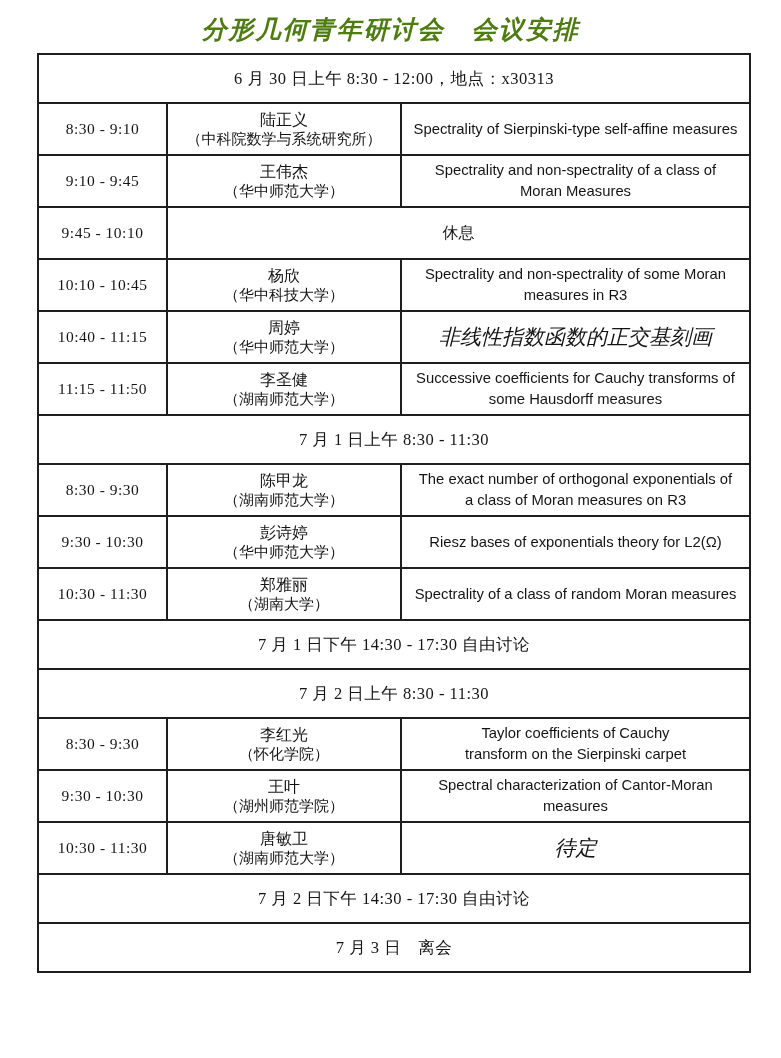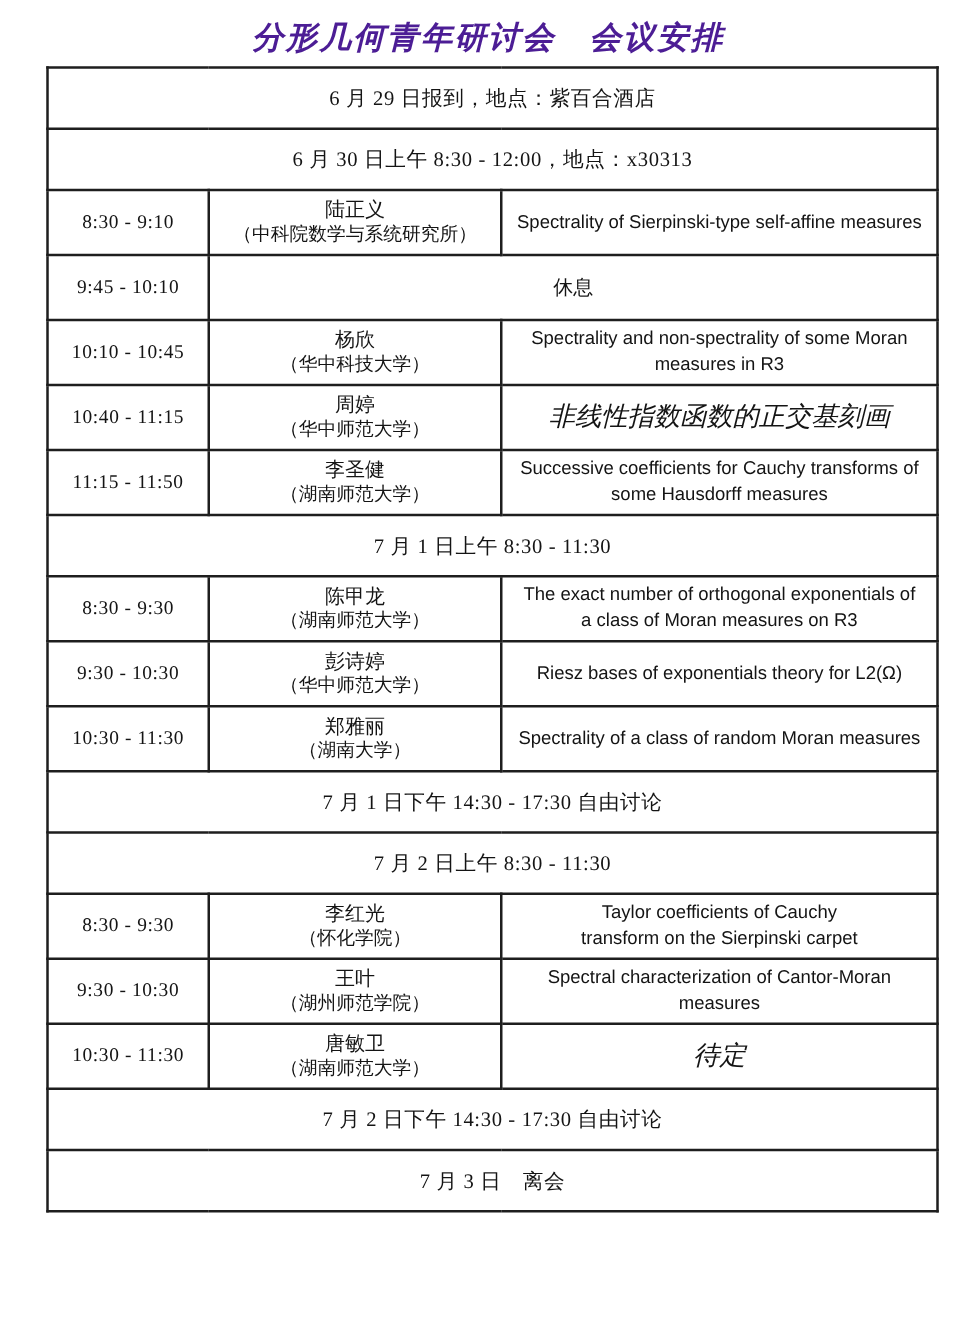--- a/index.html
+++ b/index.html
@@ -14,21 +14,21 @@
   }
   .page-title {
     text-align: center;
     font-family: "Liberation Serif", serif;
     font-style: italic;
     font-weight: bold;
     font-size: 25px;
     letter-spacing: 2px;
     margin: 0;
     padding-top: 13px;
-    color: #4c1d95;
+    color: #4d7c0f;
   }
   table.schedule {
     position: absolute;
     left: 37px;
     top: 53px;
     width: 712px;
     border-collapse: collapse;
     table-layout: fixed;
   }
   table.schedule td {
@@ -72,35 +72,41 @@
 <h1 class="page-title">分形几何青年研讨会　会议安排</h1>
 
 <table class="schedule">
   <colgroup>
     <col class="c-time">
       <col class="c-name">
       <col class="c-title">
   </colgroup>
   <tbody>
     <tr class="session-row">
-      <td colspan="3">6 月 29 日报到，地点：紫百合酒店</td>
-    </tr>
-    <tr class="session-row">
       <td colspan="3">6 月 30 日上午 8:30 - 12:00，地点：x30313</td>
     </tr>
 
     <tr class="talk-row">
       <td class="time-cell">8:30 - 9:10</td>
       <td class="name-cell">
         <span class="speaker-name">陆正义</span>
         <span class="speaker-affil">（中科院数学与系统研究所）</span>
       </td>
       <td class="talk-cell">Spectrality of Sierpinski-type self-affine measures</td>
     </tr>
 
+    <tr class="talk-row">
+      <td class="time-cell">9:10 - 9:45</td>
+      <td class="name-cell">
+        <span class="speaker-name">王伟杰</span>
+        <span class="speaker-affil">（华中师范大学）</span>
+      </td>
+      <td class="talk-cell">Spectrality and non-spectrality of a class of
+Moran Measures</td>
+    </tr>
 
     <tr class="talk-row">
       <td class="time-cell">9:45 - 10:10</td>
       <td class="break-cell" colspan="2">休息</td>
     </tr>
 
     <tr class="talk-row">
       <td class="time-cell">10:10 - 10:45</td>
       <td class="name-cell">
         <span class="speaker-name">杨欣</span>

